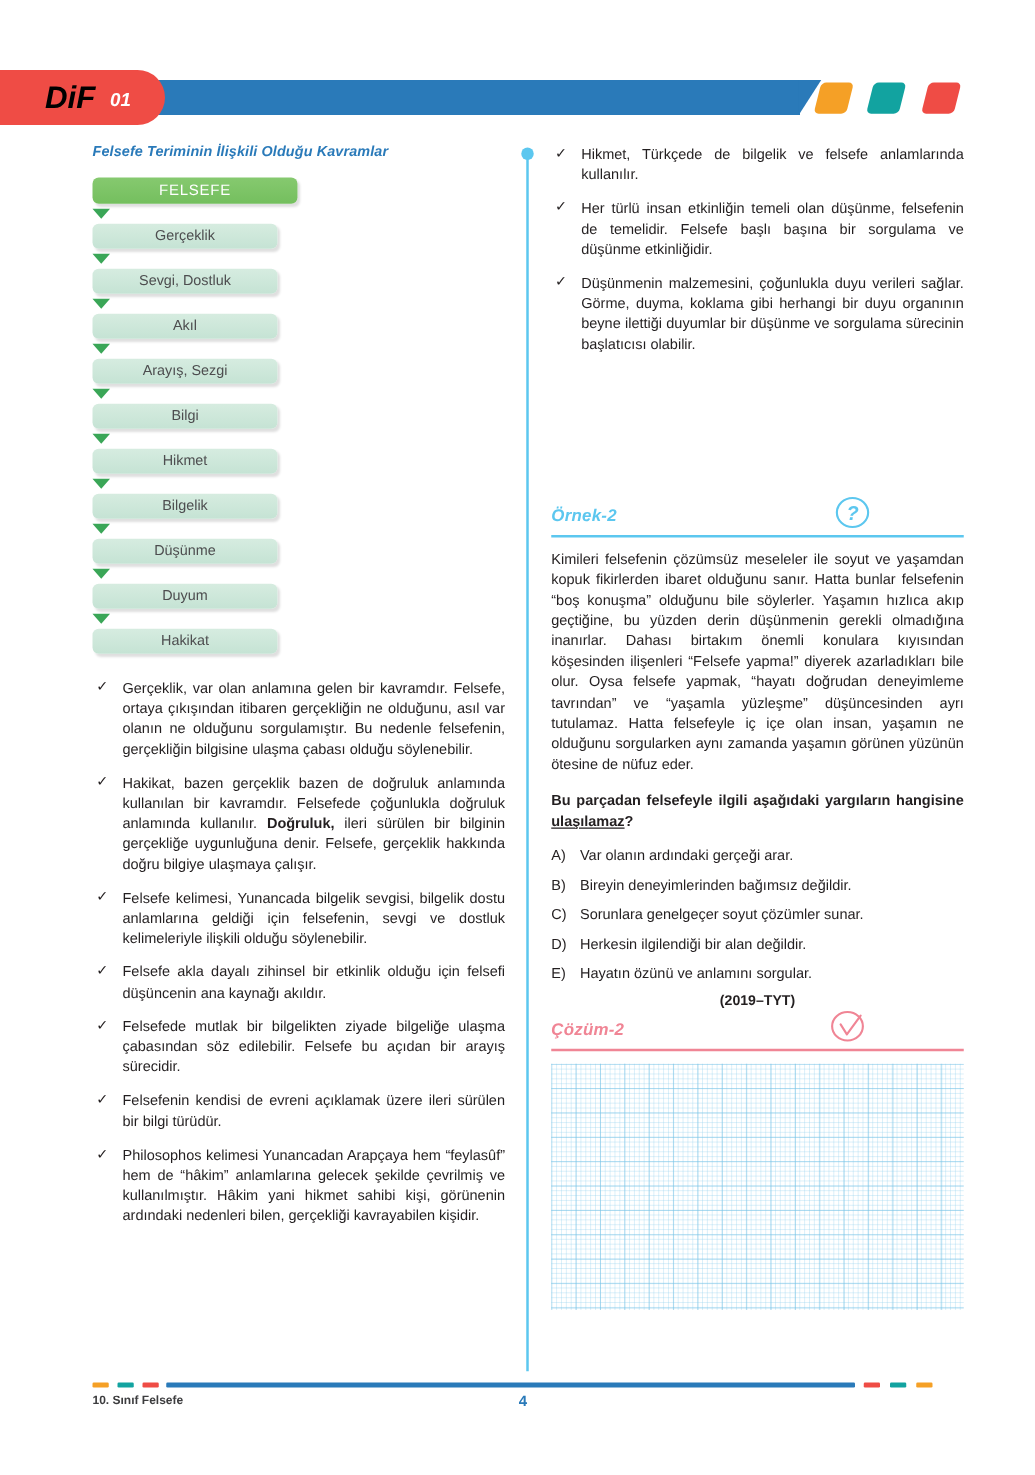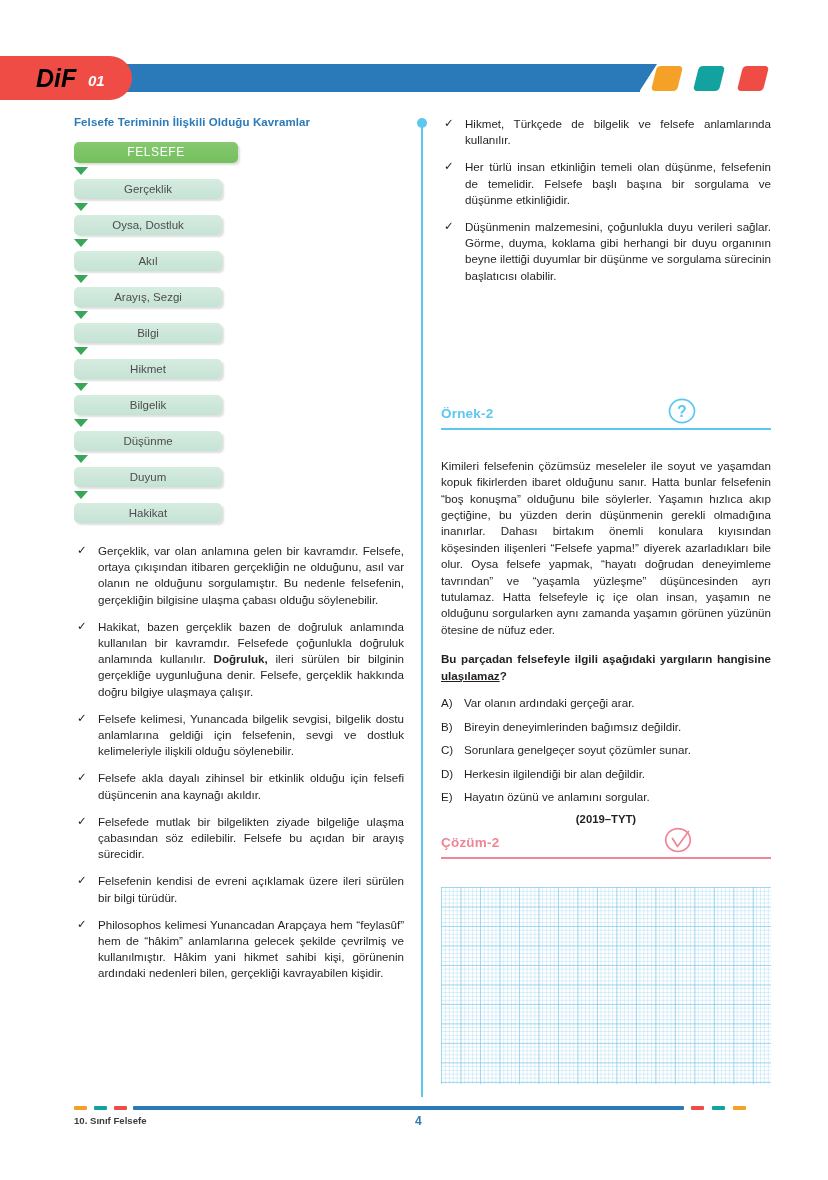--- a/index.html
+++ b/index.html
@@ -97,20 +97,21 @@
     background: #5cc7ef;
   }
 
   
   .flow-title {
     font-size: 11.5px;
     font-weight: bold;
     color: #2a7ab9;
     margin: 0 0 14px 0;
     letter-spacing: 0.1px;
+    font-style: italic;
   }
   .flow-wrap {
     width: 330px;
     display: flex;
     flex-direction: column;
     align-items: flex-start;
   }
   .flow-box {
     position: relative;
     width: 148px;
@@ -157,22 +158,23 @@
     left: 3px; top: -1px;
     font-size: 11.5px;
     color: #231f20;
   }
   .blist-top { margin-top: 20px; }
 
   
   .sec-head {
     position: relative;
     margin-top: 6px;
-    margin-bottom: 28px;
+    margin-bottom: 10px;
     height: 26px;
+    font-style: italic;
   }
   .sec-head .label {
     font-size: 13.5px;
     font-weight: bold;
     letter-spacing: 0.2px;
   }
   .sec-head .rule {
     position: absolute;
     left: 0; bottom: 0;
     width: 100%; height: 1.6px;
@@ -293,21 +295,21 @@
 
 <div id="col-left">
 
   <div class="flow-title">Felsefe Teriminin İlişkili Olduğu Kavramlar</div>
 
   <div class="flow-wrap">
     <div class="flow-box head">FELSEFE</div>
     <div class="flow-arrow"></div>
     <div class="flow-box">Gerçeklik</div>
     <div class="flow-arrow"></div>
-    <div class="flow-box">Oysa, Dostluk</div>
+    <div class="flow-box">Sevgi, Dostluk</div>
     <div class="flow-arrow"></div>
     <div class="flow-box">Akıl</div>
     <div class="flow-arrow"></div>
     <div class="flow-box">Arayış, Sezgi</div>
     <div class="flow-arrow"></div>
     <div class="flow-box">Bilgi</div>
     <div class="flow-arrow"></div>
     <div class="flow-box">Hikmet</div>
     <div class="flow-arrow"></div>
     <div class="flow-box">Bilgelik</div>

